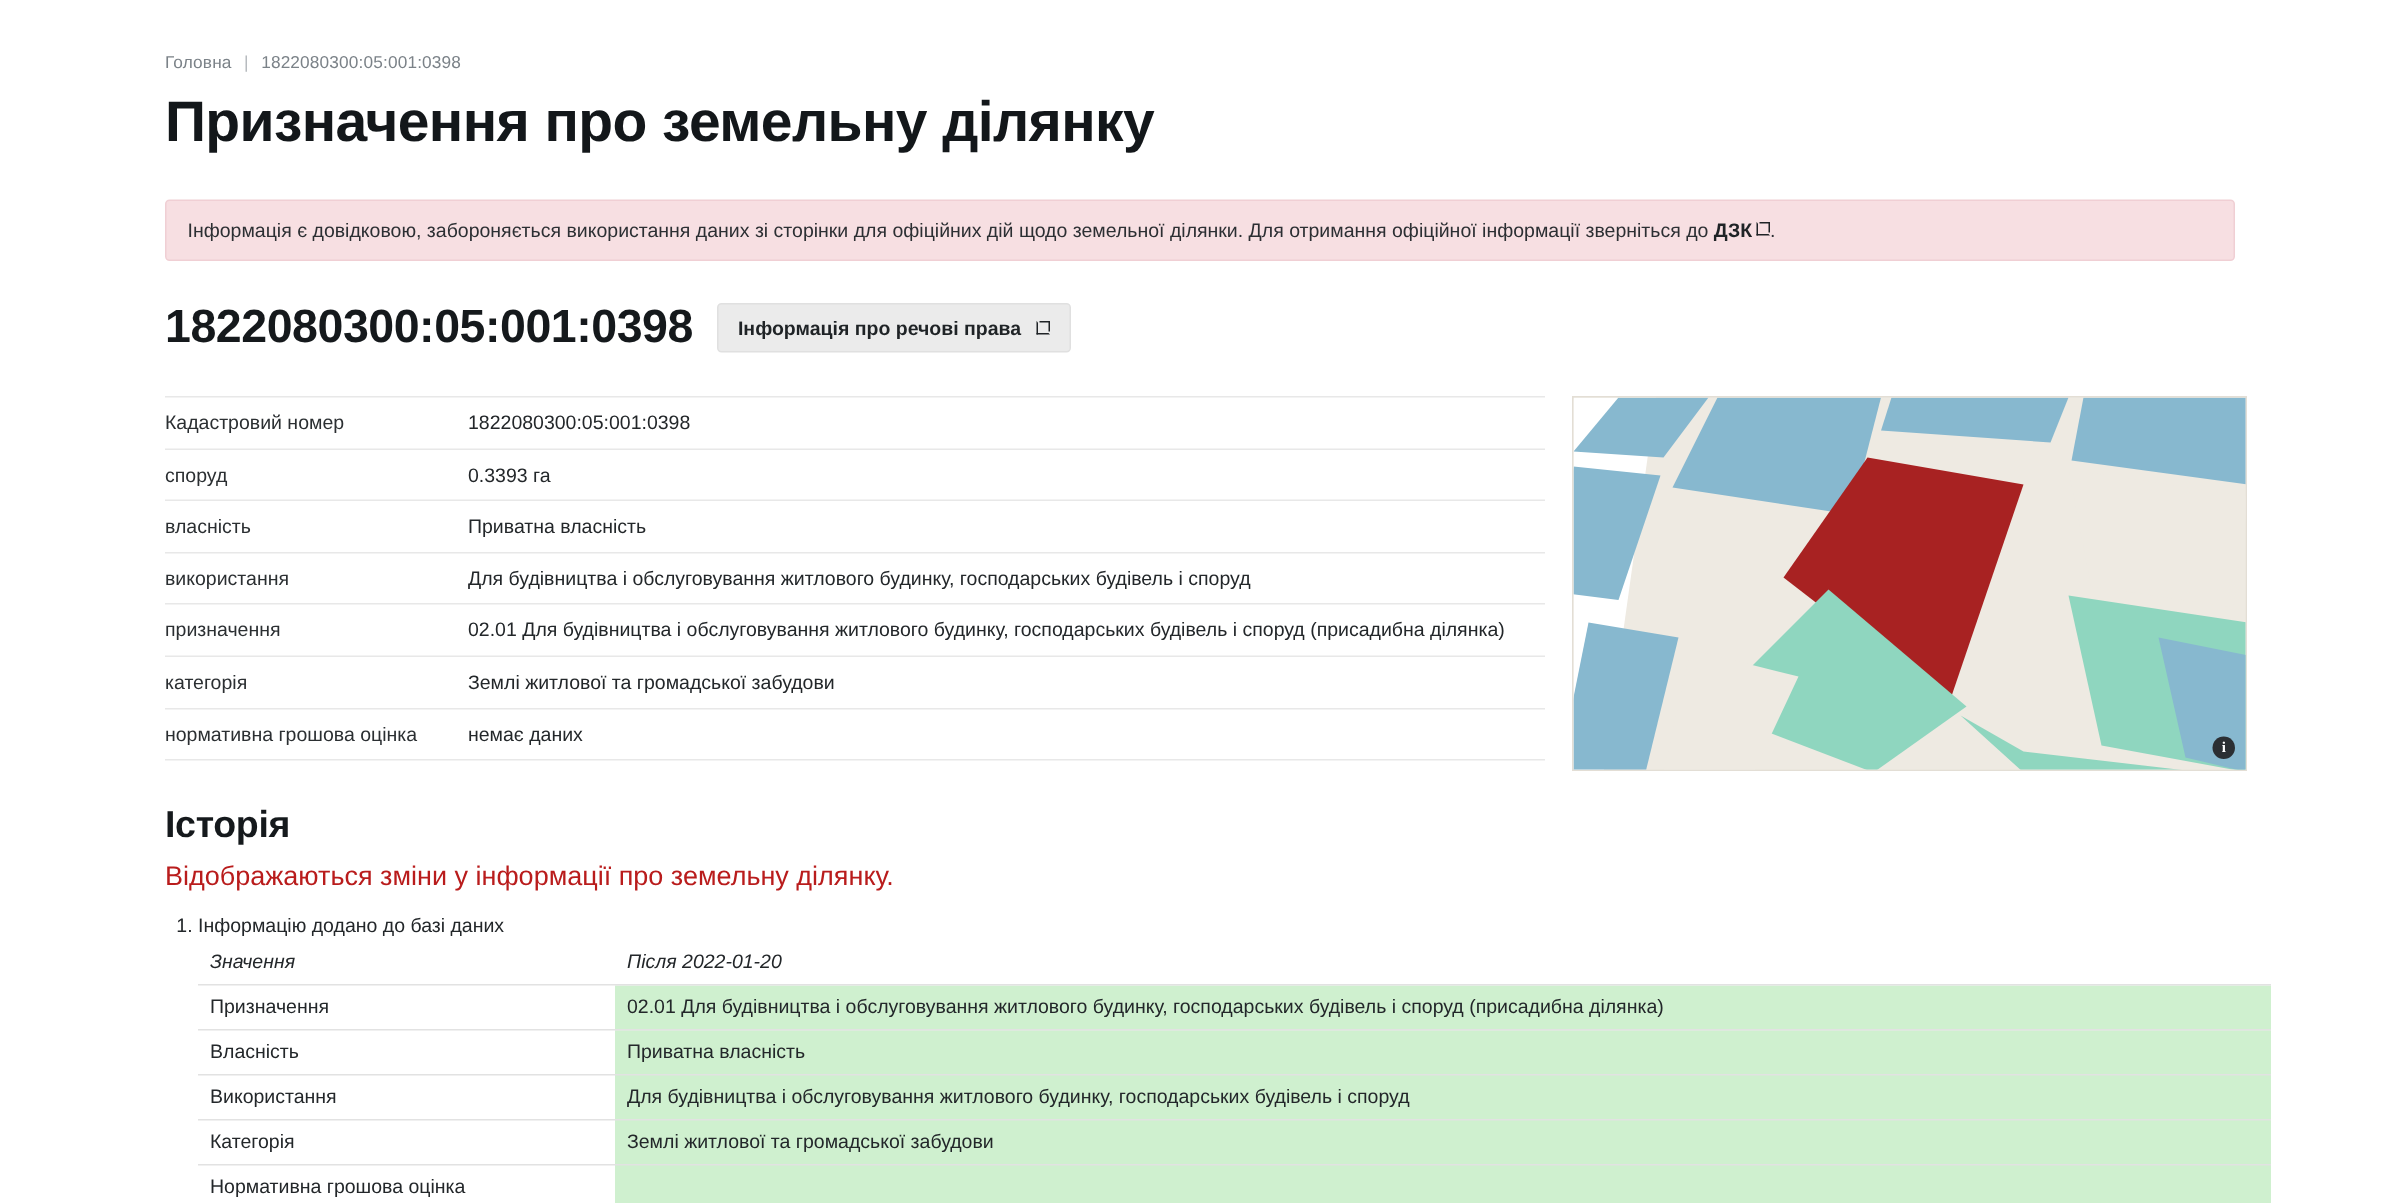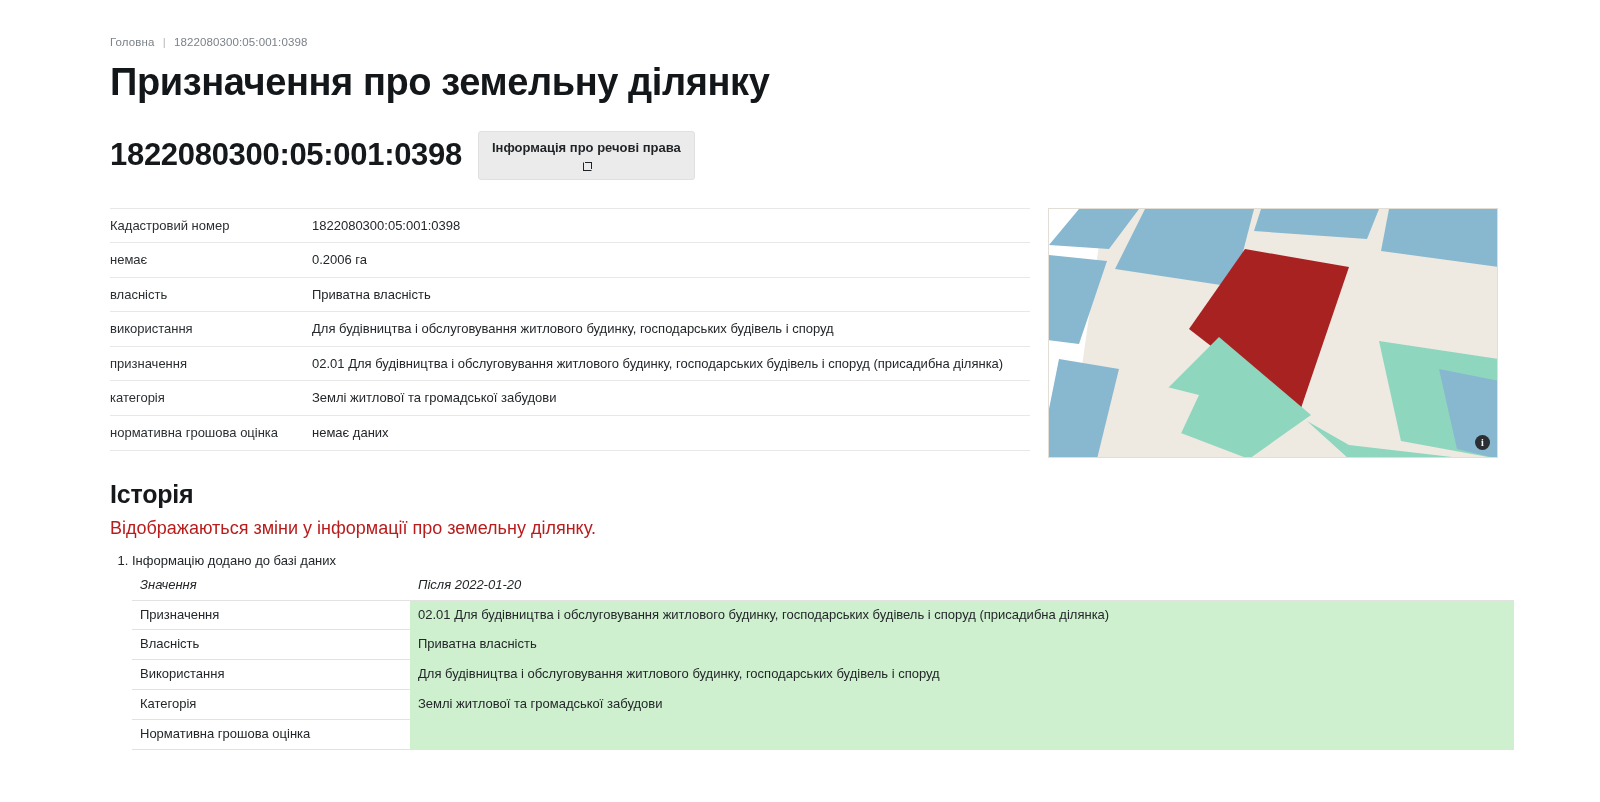--- a/index.html
+++ b/index.html
@@ -104,21 +104,20 @@
     gap: 7px;
     background: #ebebeb;
     border: 1px solid #e0e0e0;
     border-radius: 3px;
     padding: 8px 13px;
     font-size: 13px;
     font-weight: 700;
     color: #1f2326;
     cursor: pointer;
     white-space: nowrap;
-    flex-direction: column;
   }
 
   
   .content-row {
     display: flex;
     align-items: flex-start;
     margin-top: 28px;
   }
   .info-col { width: 920px; flex: none; }
   .map-col  { width: 450px; margin-left: 18px; flex: none; }
@@ -211,40 +210,43 @@
 <div class="page">
 
   <div class="breadcrumb">
     <a href="#">Головна</a>
     <span class="sep">|</span>
     <span>1822080300:05:001:0398</span>
   </div>
 
   <h1 class="page-title">Призначення про земельну ділянку</h1>
 
+  <div class="alert">
+    <span>Інформація є довідковою, забороняється використання даних зі сторінки для офіційних дій щодо земельної ділянки. Для отримання офіційної інформації зверніться до </span><a href="#"><span>ДЗК</span><span class="ext-icon"></span></a><span>.</span>
+  </div>
 
   <div class="parcel-head">
     <div class="parcel-number">1822080300:05:001:0398</div>
     <button class="rights-btn">
       <span>Інформація про речові права</span>
       <span class="ext-icon"></span>
     </button>
   </div>
 
   <div class="content-row">
     <div class="info-col">
       <table class="info">
         <tbody>
           <tr>
             <td class="k">Кадастровий номер</td>
             <td class="v">1822080300:05:001:0398</td>
           </tr>
           <tr>
-            <td class="k">немає</td>
-            <td class="v">0.2006 га</td>
+            <td class="k">споруд</td>
+            <td class="v">0.3393 га</td>
           </tr>
           <tr>
             <td class="k">власність</td>
             <td class="v">Приватна власність</td>
           </tr>
           <tr>
             <td class="k">використання</td>
             <td class="v">Для будівництва і обслуговування житлового будинку, господарських будівель і споруд</td>
           </tr>
           <tr>

